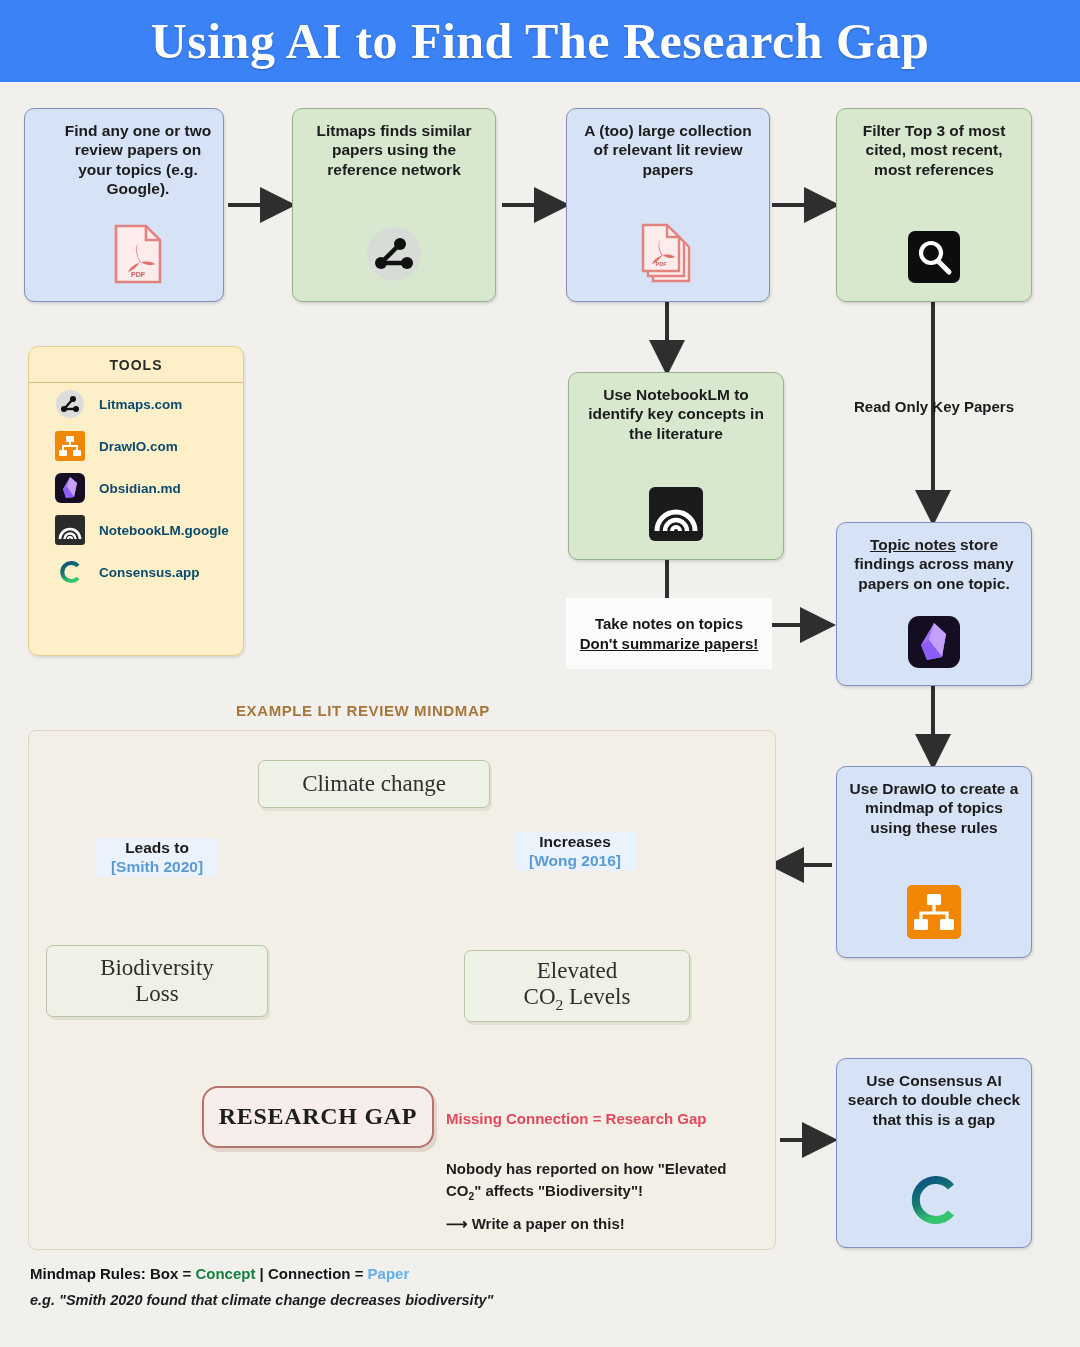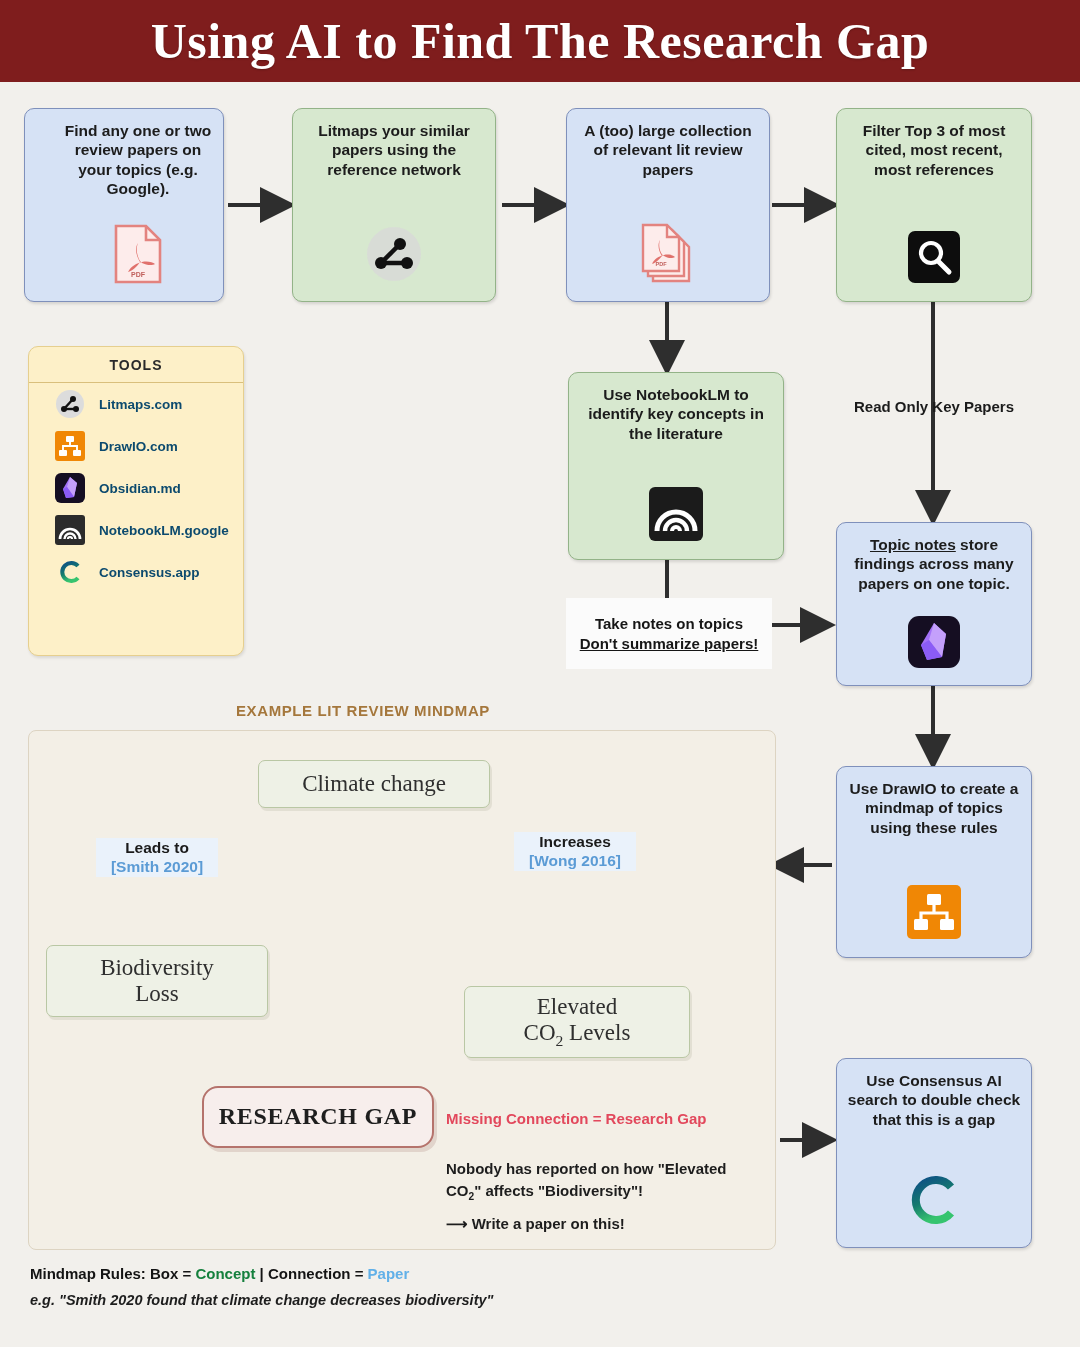--- a/index.html
+++ b/index.html
@@ -8,21 +8,21 @@
     background: #f2f0ec;
     font-family: "Liberation Sans", sans-serif;
     position: relative;
     overflow: hidden;
   }
   #canvas { position: relative; width: 1080px; height: 1347px; }
 
   
   .header {
     position: absolute; left: 0; top: 0; width: 1080px; height: 82px;
-    background: #7f1d1d;
+    background: #3b82f6;
     display: flex; align-items: center; justify-content: center;
   }
   .header h1 {
     font-family: "Liberation Serif", serif;
     font-size: 50px; font-weight: bold; color: #ffffff;
     letter-spacing: 0.5px;
     text-shadow: 0 1px 2px rgba(0,0,0,0.25);
   }
 
   
@@ -184,21 +184,21 @@
       <svg width="52" height="62" viewBox="0 0 52 62">
         <path d="M4,3 H34 L48,17 V59 H4 Z" fill="#fdeceb" stroke="#e3837f" stroke-width="2.6"></path>
         <path d="M34,3 V17 H48" fill="none" stroke="#e3837f" stroke-width="2.6"></path>
         <path d="M26,20 c-4,6 -1,14 2,19 c-3,5 -8,9 -12,10 c3,-6 9,-9 14,-10 c5,-1 11,0 13,2 c-3,2 -9,1 -13,-1 c-4,-3 -7,-13 -4,-20 z" fill="#e0716c"></path>
         <text x="26" y="54" font-family="Liberation Sans, sans-serif" font-size="7" font-weight="bold" fill="#c0605c" text-anchor="middle">PDF</text>
       </svg>
     </div>
   </div>
 
   <div class="fbox green" style="left:292px; top:108px; width:204px; height:194px;">
-    <div class="btext">Litmaps your similar papers using the reference network</div>
+    <div class="btext">Litmaps finds similar papers using the reference network</div>
     <div class="bicon">
       <svg width="62" height="62" viewBox="0 0 62 62">
         <circle cx="31" cy="31" r="27" fill="#d8d8d8" opacity="0.75"></circle>
         <line x1="18" y1="40" x2="37" y2="21" stroke="#111" stroke-width="4.5"></line>
         <line x1="18" y1="40" x2="44" y2="40" stroke="#111" stroke-width="4.5"></line>
         <circle cx="37" cy="21" r="6" fill="#111"></circle>
         <circle cx="18" cy="40" r="6" fill="#111"></circle>
         <circle cx="44" cy="40" r="6" fill="#111"></circle>
       </svg>
     </div>
@@ -372,21 +372,21 @@
 
   <div class="mbox" style="left:258px; top:760px; width:232px; height:48px;">
     <span>Climate change</span>
   </div>
 
   <div class="mbox" style="left:46px; top:945px; width:222px; height:72px;">
     <span style="white-space:pre-line">Biodiversity
 Loss</span>
   </div>
 
-  <div class="mbox" style="left:464px; top:986px; width:226px; height:72px;">
+  <div class="mbox" style="left:464px; top:950px; width:226px; height:72px;">
     <span>Elevated</span>
     <span><span>CO</span><sub>2</sub><span> Levels</span></span>
   </div>
 
   <div class="mbox gap" style="left:202px; top:1086px; width:232px; height:62px;">
     <span>RESEARCH GAP</span>
   </div>
 
   <div class="mlabel" style="left:96px; top:838px; width:122px;">
     <span class="rel">Leads to</span>

